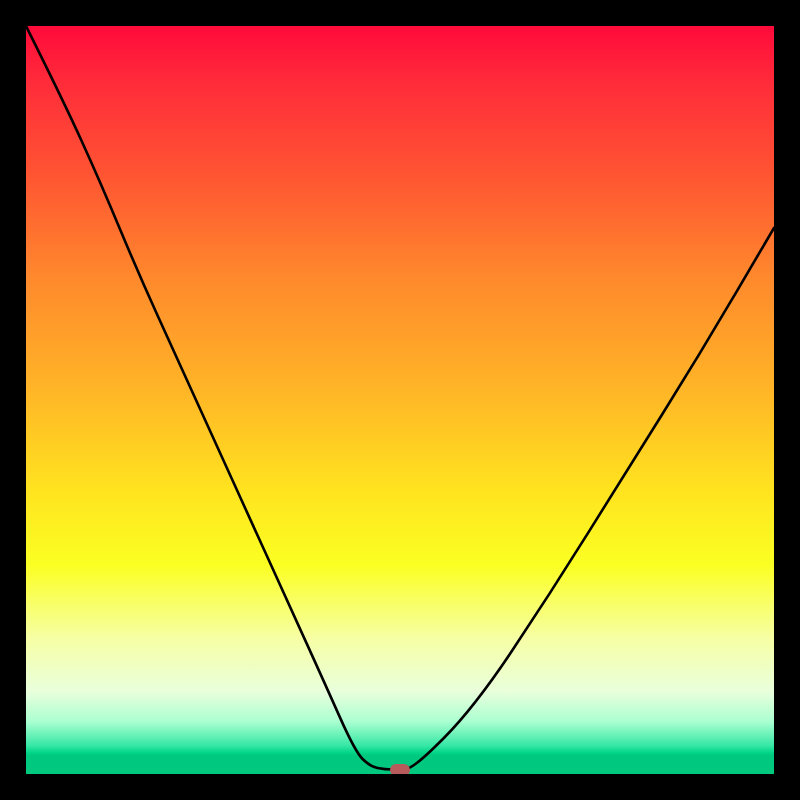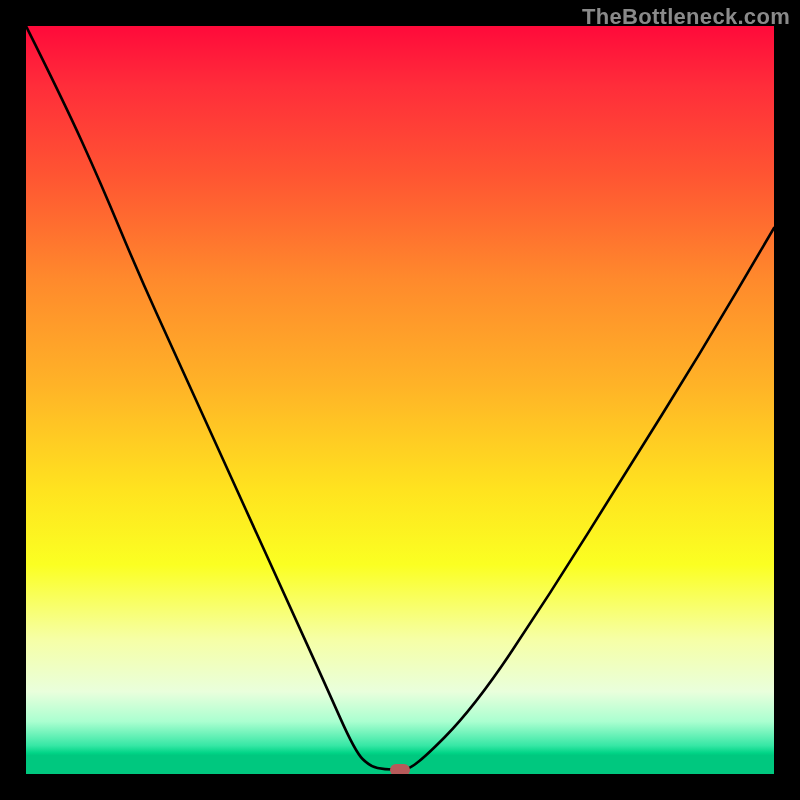--- a/index.html
+++ b/index.html
@@ -77,21 +77,20 @@
     border-radius: 6px;
     transform: translate(-50%, -50%);
     z-index: 20;
   }
 </style>
 </head>
 <body>
 
 <div class="frame">
 
-  <div class="watermark">TheBottleneck.com</div>
 
   <div class="plot">
     <div class="gradient"></div>
 
     <svg class="curve-svg" viewBox="0 0 748 748" preserveAspectRatio="none">
       <path class="curve-path" d="M 0 0 Q 37.4 74.79999999999995 56.099999999999994 115.93999999999994 Q 74.8 157.07999999999993 93.5 201.95999999999995 Q 112.2 246.83999999999997 130.9 287.97999999999996 Q 149.6 329.11999999999995 168.3 370.26 Q 187 411.4 205.7 452.53999999999996 Q 224.4 493.67999999999995 243.10000000000002 534.8199999999999 Q 261.8 575.96 280.5 617.1 Q 299.2 658.24 314.15999999999997 691.9 Q 329.12 725.56 336.6 733.04 Q 344.08000000000004 740.52 351.56 742.016 Q 359.03999999999996 743.512 366.52 743.512 Q 374 743.512 381.48 742.39 Q 388.96000000000004 741.268 418.88 710.974 Q 448.8 680.6800000000001 486.20000000000005 624.58 Q 523.6 568.48 561 508.64 Q 598.4 448.8 635.8 388.96 Q 673.2 329.11999999999995 710.6 265.53999999999996 T 748 201.96000000000004"></path>
     </svg>
 
     <div class="marker" style="left: 374px; top: 743.512px;"></div>
   </div>

